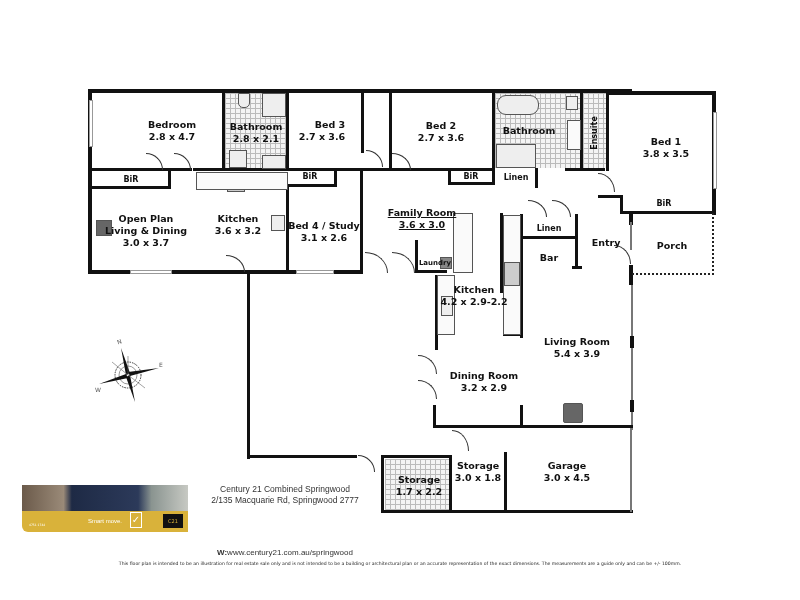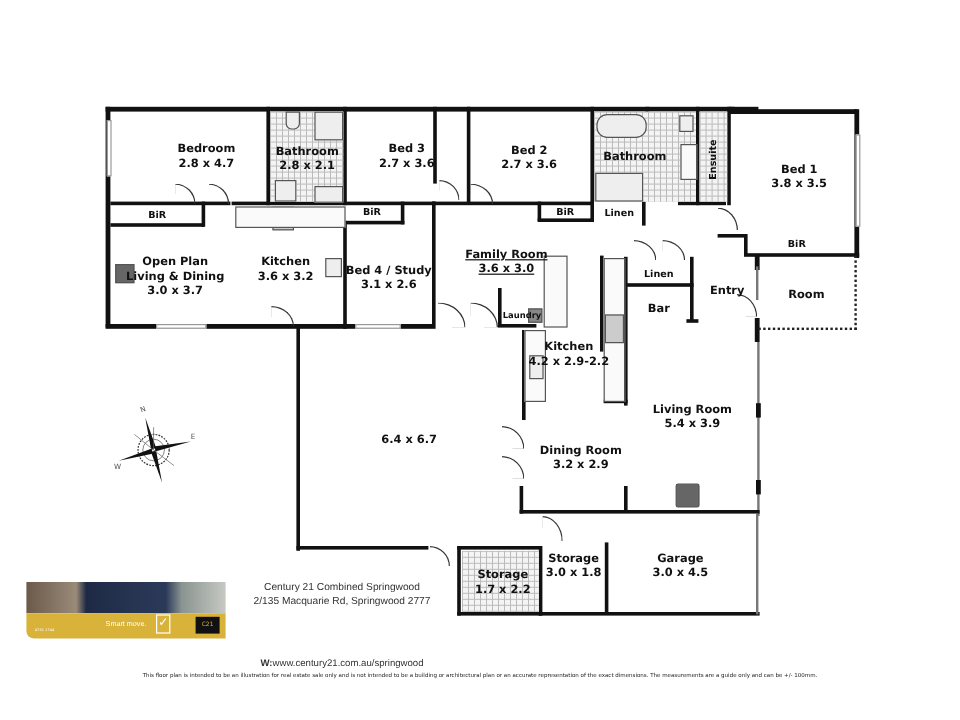--- a/index.html
+++ b/index.html
@@ -148,21 +148,21 @@
 <div class="door" style="left:358px;top:455px;width:16px;height:16px;"></div>
 
 <div class="lbl" style="left:172px;top:119px;">
     <div>Bedroom</div>
     <div>2.8 x 4.7</div>
   </div>
 <div class="lbl" style="left:256px;top:121px;">
     <div>Bathroom</div>
     <div>2.8 x 2.1</div>
   </div>
-<div class="lbl" style="left:339px;top:119px;">
+<div class="lbl" style="left:322px;top:119px;text-align:right;">
     <div>Bed 3</div>
     <div>2.7 x 3.6</div>
   </div>
 <div class="lbl" style="left:441px;top:120px;">
     <div>Bed 2</div>
     <div>2.7 x 3.6</div>
   </div>
 <div class="lbl" style="left:529px;top:125px;">
     <div>Bathroom</div>
   </div>
@@ -197,32 +197,31 @@
     <div>Kitchen</div>
     <div>4.2 x 2.9-2.2</div>
   </div>
 <div class="lbl" style="left:549px;top:252px;">
     <div>Bar</div>
   </div>
 <div class="lbl" style="left:606px;top:237px;">
     <div>Entry</div>
   </div>
 <div class="lbl" style="left:672px;top:240px;">
-    <div>Room</div>
+    <div>Porch</div>
   </div>
 <div class="lbl" style="left:577px;top:336px;">
     <div>Living Room</div>
     <div>5.4 x 3.9</div>
   </div>
 <div class="lbl" style="left:484px;top:370px;">
     <div>Dining Room</div>
     <div>3.2 x 2.9</div>
   </div>
 <div class="lbl" style="left:341px;top:361px;">
-    <div>6.4 x 6.7</div>
   </div>
 <div class="lbl" style="left:419px;top:474px;">
     <div>Storage</div>
     <div>1.7 x 2.2</div>
   </div>
 <div class="lbl" style="left:478px;top:460px;">
     <div>Storage</div>
     <div>3.0 x 1.8</div>
   </div>
 <div class="lbl" style="left:567px;top:460px;">

